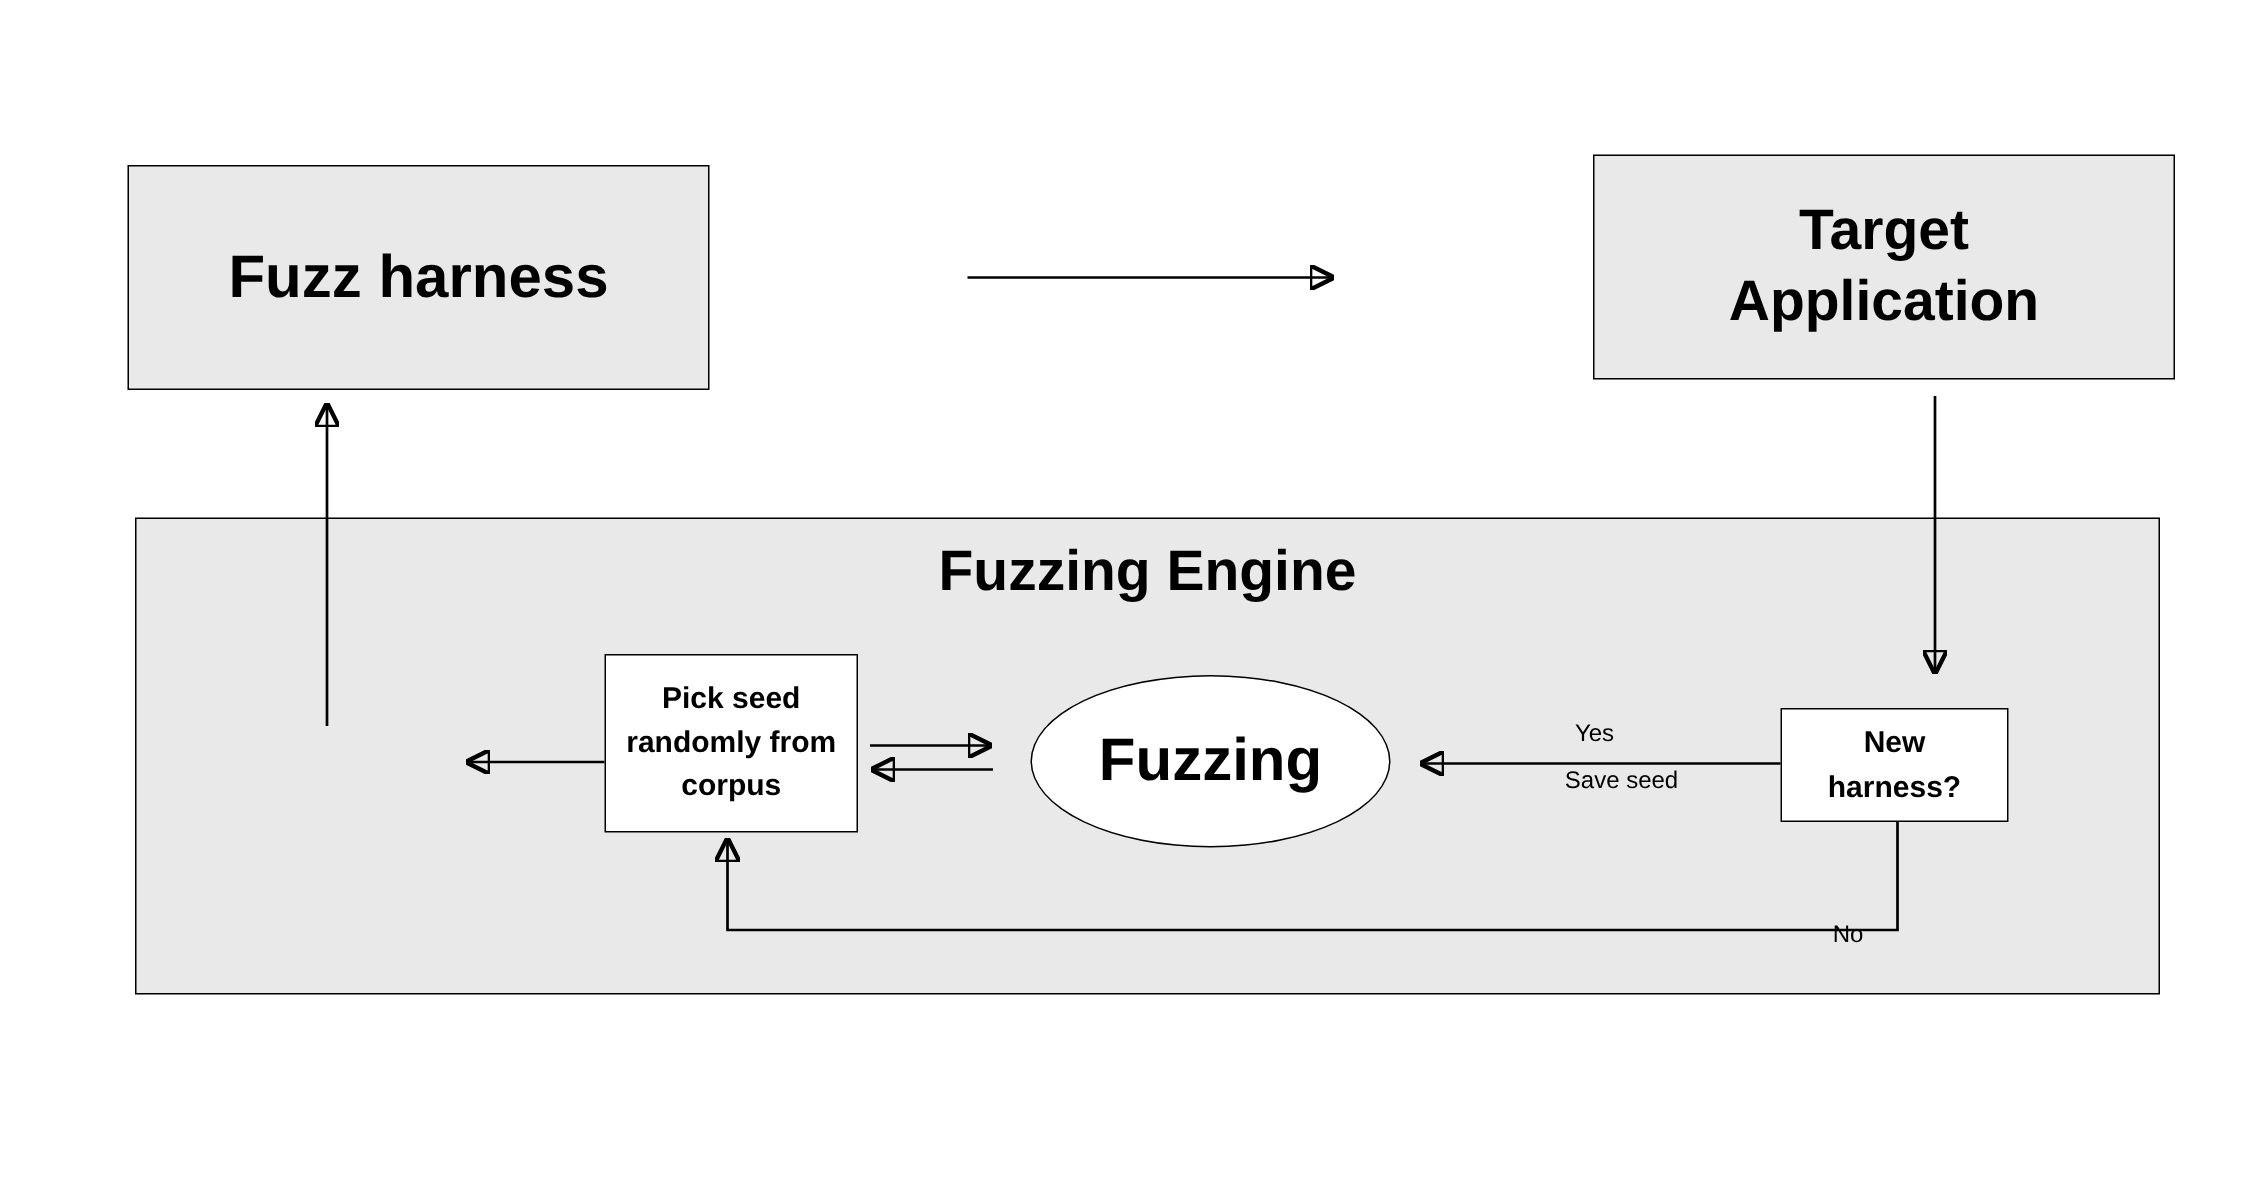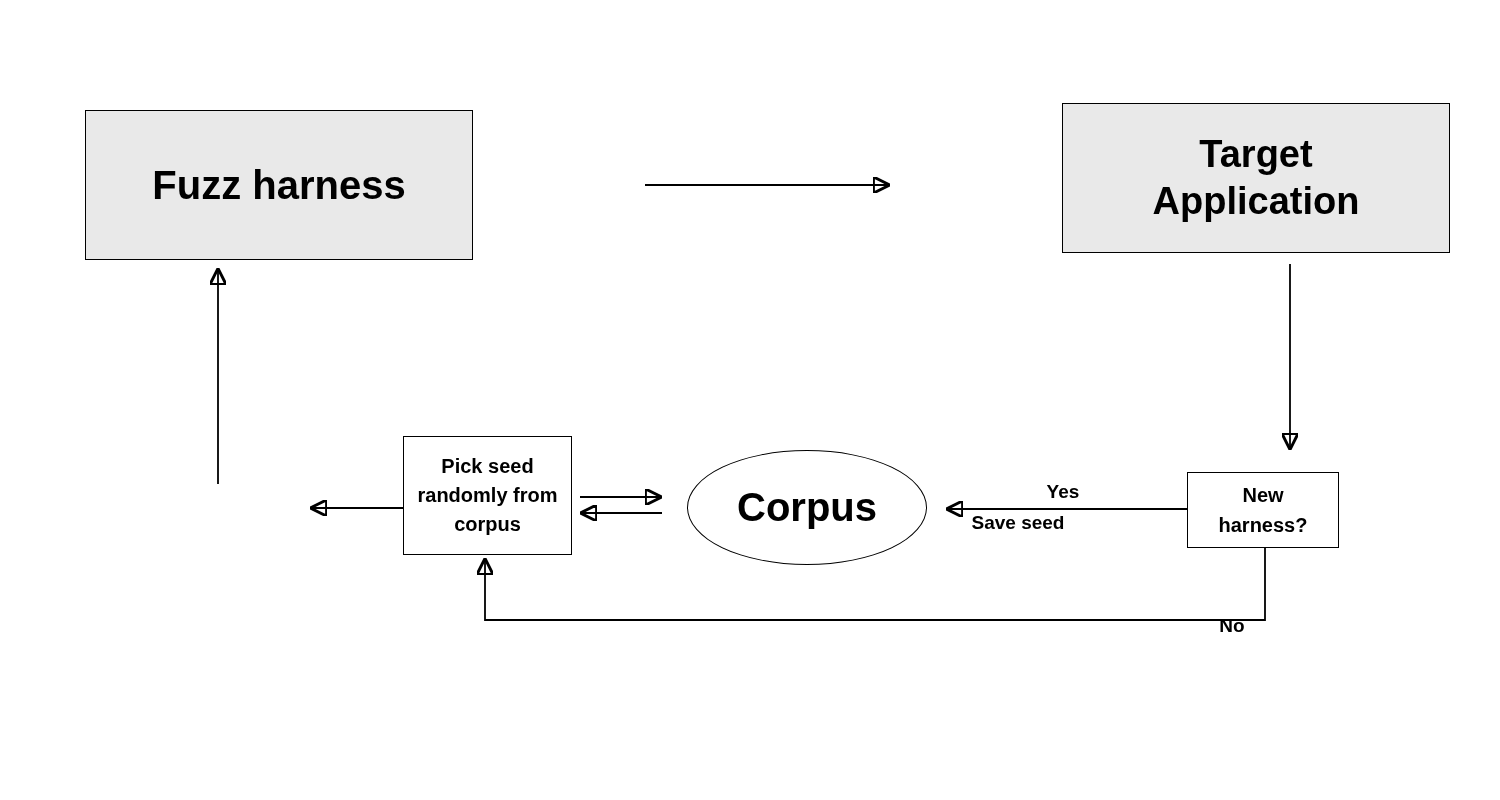--- a/index.html
+++ b/index.html
@@ -37,24 +37,24 @@
     text-align:center;font-size:38px;font-weight:bold;z-index:2;
   }
 
   #mutate-seed{left:148px;top:484px;width:155px;height:48px;font-size:20px;}
   #pick-seed{left:403px;top:436px;width:169px;height:119px;font-size:20px;line-height:1.45;padding:0 10px;text-align:center;}
   #corpus{left:687px;top:450px;width:240px;height:115px;border-radius:50%;font-size:40px;}
   #new-coverage{left:1187px;top:472px;width:152px;height:76px;font-size:20px;line-height:1.5;padding:0 14px;}
 
   .edge-label{
     position:absolute;z-index:4;
-    font-weight:bold;font-size:19px;text-align:center;
+    font-weight:normal;font-size:16px;text-align:center;
   }
   #label-yes{left:1008px;top:481px;width:110px;}
-  #label-save-seed{left:943px;top:512px;width:150px;}
+  #label-save-seed{left:1006px;top:512px;width:150px;}
   #label-no{left:1206px;top:585px;width:52px;margin-top:30px;}
 
   svg.edges{
     position:absolute;left:0;top:0;z-index:3;pointer-events:none;
   }
   svg.edges line, svg.edges path{
     stroke:var(--stroke);stroke-width:1.8;fill:none;
   }
 </style>
 </head>
@@ -63,28 +63,31 @@
 <div id="canvas">
 
   <div class="node shaded" id="fuzz-harness">
     <span>Fuzz harness</span>
   </div>
 
   <div class="node shaded" id="target-application">
     <span>Target Application</span>
   </div>
 
+  <div id="fuzzing-engine">
+    <div id="fuzzing-engine-title">Fuzzing Engine</div>
+  </div>
 
 
   <div class="node white" id="pick-seed">
     <span>Pick seed randomly from corpus</span>
   </div>
 
   <div class="node white" id="corpus">
-    <span>Corpus</span>
+    <span>Fuzzing</span>
   </div>
 
   <div class="node white" id="new-coverage">
     <span>New harness?</span>
   </div>
 
   <div class="edge-label" id="label-yes">Yes</div>
   <div class="edge-label" id="label-save-seed">Save seed</div>
   <div class="edge-label" id="label-no">No</div>
 

